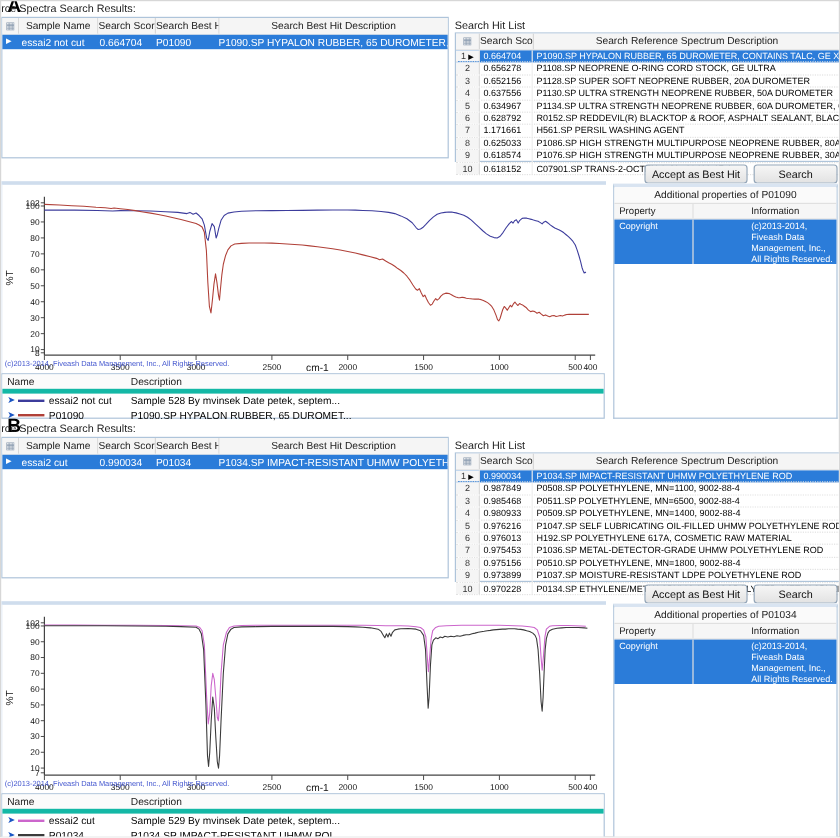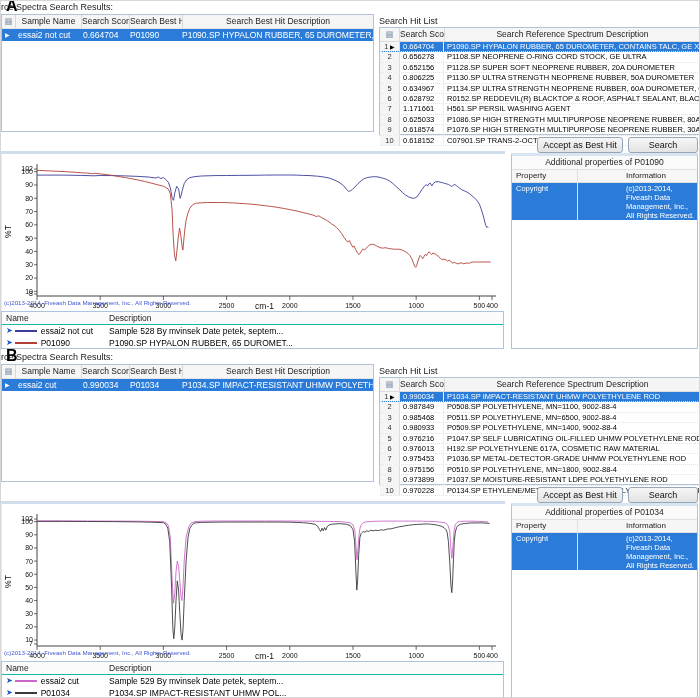--- a/index.html
+++ b/index.html
@@ -55,21 +55,21 @@
   .pdata .p1{white-space:normal;}
 
   
   .chart{position:absolute;left:0;top:150px;width:503px;height:158px;background:#fff;
          border-top:3px solid #cfdded;border-left:1px solid #e3ebf4;}
   .chart svg{position:absolute;left:0;top:0;}
 
   
   .legend{position:absolute;left:0;top:310px;width:503px;height:38px;background:#fff;
           border:1px solid #aec4da;box-sizing:border-box;}
-  .lg-head{display:flex;height:12px;border-bottom:1px solid #14b8a6;background:#fbfbfb;}
+  .lg-head{display:flex;height:12px;border-bottom:4px solid #14b8a6;background:#fbfbfb;}
   .lg-head span{font-size:8.5px;line-height:12px;color:#222;}
   .l0{width:105px;padding-left:4px;box-sizing:border-box;}
   .l1{flex:1;padding-left:2px;box-sizing:border-box;}
   .lg-row{display:flex;height:12px;align-items:center;}
   .lg-row span{font-size:8.5px;line-height:12px;white-space:nowrap;overflow:hidden;}
   .lg-name{display:flex;align-items:center;width:105px;padding-left:4px;box-sizing:border-box;}
   .lg-arrow{color:#1a56c4;font-size:8px;margin-right:2px;}
   .lm{display:inline-block;width:22px;height:2px;margin-right:4px;}
 </style>
 </head>
@@ -119,21 +119,21 @@
               <span class="h1">0.656278</span>
               <span class="h2">P1108.SP NEOPRENE O-RING CORD STOCK, GE ULTRA</span>
             </div>
             <div class="hrow">
               <span class="h0">3</span>
               <span class="h1">0.652156</span>
               <span class="h2">P1128.SP SUPER SOFT NEOPRENE RUBBER, 20A DUROMETER</span>
             </div>
             <div class="hrow">
               <span class="h0">4</span>
-              <span class="h1">0.806225</span>
+              <span class="h1">0.637556</span>
               <span class="h2">P1130.SP ULTRA STRENGTH NEOPRENE RUBBER, 50A DUROMETER</span>
             </div>
             <div class="hrow">
               <span class="h0">5</span>
               <span class="h1">0.634967</span>
               <span class="h2">P1134.SP ULTRA STRENGTH NEOPRENE RUBBER, 60A DUROMETER, GE XTAL</span>
             </div>
             <div class="hrow">
               <span class="h0">6</span>
               <span class="h1">0.628792</span>

